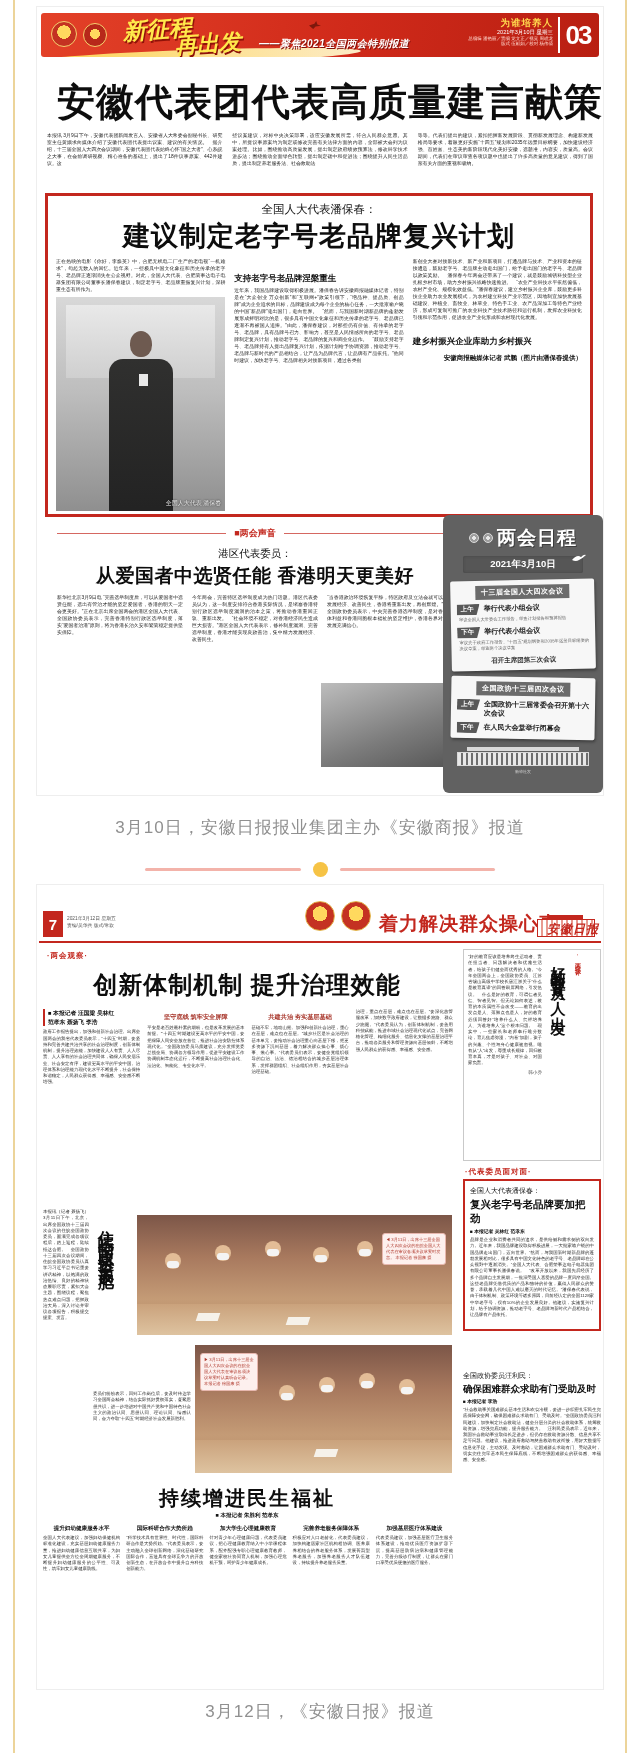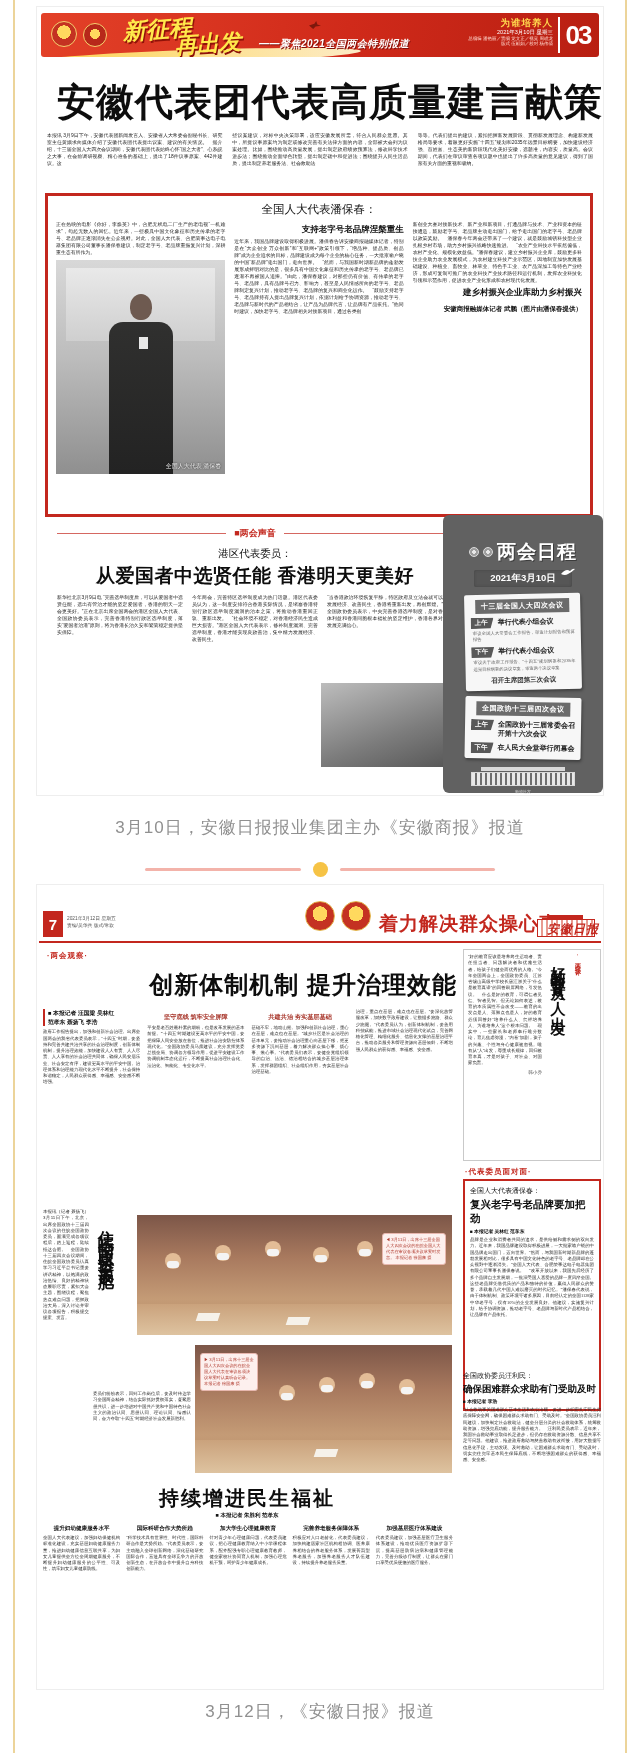--- a/index.html
+++ b/index.html
@@ -27,39 +27,39 @@
   .headline1{position:absolute;top:74px;left:0;width:100%;text-align:right;font-size:38px;font-weight:900;color:#0d0d0d;letter-spacing:1px;line-height:1.15;}
   .subhead1{position:absolute;top:105px;left:0;width:100%;text-align:center;font-size:13px;color:#222;letter-spacing:1px;}
   .lead{position:absolute;top:126px;left:10px;right:10px;height:58px;display:flex;gap:10px;overflow:hidden;}
   .smalltext{font-size:4.9px;line-height:1.42;color:#232323;text-align:justify;}
   .lead .col{flex:1;}
   .redbox1{position:absolute;top:186px;left:8px;right:10px;height:324px;border:3px solid #c3271e;padding:4px 8px;}
   .rb-kicker{text-align:center;font-size:11.5px;color:#111;margin-top:2px;}
   .rb-headline{text-align:center;font-size:27px;font-weight:900;color:#0d0d0d;letter-spacing:1px;margin-top:1px;}
   .rb-cols{display:flex;gap:9px;margin-top:5px;height:252px;overflow:hidden;}
   .rb-cols .col{flex:1;display:flex;flex-direction:column;}
-  .colhead{font-size:8.5px;font-weight:900;color:#111;text-align:right;margin:2px 0 3px;}
+  .colhead{font-size:8.5px;font-weight:900;color:#111;text-align:left;margin:14px 0 3px;}
   .portrait{margin-top:3px;flex:1;position:relative;background:linear-gradient(180deg,#d8d8d8 0%,#bdbdbd 45%,#8f8f8f 100%);overflow:hidden;}
   .portrait .screen{position:absolute;left:6%;top:4%;width:88%;height:34%;background:linear-gradient(180deg,#e9e9e9,#cfcfcf);}
   .portrait .head{position:absolute;left:50%;top:16%;width:22px;height:26px;margin-left:-11px;border-radius:50% 50% 45% 45%;background:#6e5a50;}
   .portrait .bodyfig{position:absolute;left:50%;top:29%;width:64px;height:75%;margin-left:-32px;border-radius:14px 14px 0 0;background:linear-gradient(180deg,#30302f,#222);}
   .portrait .badge{position:absolute;left:50%;top:36%;width:9px;height:12px;margin-left:-2px;background:#e8e8e8;}
   .portrait .cap{position:absolute;right:4px;bottom:3px;font-size:6px;color:#f3f3f3;text-shadow:0 0 2px #000;}
   .rb-attr{font-size:6.5px;font-weight:700;color:#111;text-align:right;margin-top:3px;}
   .voice{position:absolute;top:520px;left:20px;width:396px;height:264px;}
   .vs-head{display:flex;align-items:center;gap:8px;}
   .vs-head .ln{flex:1;height:1px;background:#c3271e;opacity:.7;}
   .vs-label{font-size:9px;font-weight:900;color:#c3271e;}
   .vs-kicker{text-align:center;font-size:10.5px;color:#111;margin-top:7px;}
   .vs-headline{text-align:center;font-size:19px;font-weight:900;color:#0d0d0d;letter-spacing:.5px;margin-top:2px;}
   .vs-cols{display:flex;gap:9px;margin-top:6px;height:172px;overflow:hidden;position:relative;}
   .vs-cols .col{flex:1;}
   .voice-photo{position:absolute;right:0;bottom:0;width:132px;height:84px;background:linear-gradient(160deg,#bdbdbd,#7c7c7c 60%,#565656);}
   
-  .sched{position:absolute;top:508px;left:406px;width:160px;height:278px;background:#616161;border-radius:6px;padding:22px;color:#fff;}
+  .sched{position:absolute;top:508px;left:406px;width:160px;height:278px;background:#616161;border-radius:6px;padding:8px;color:#fff;}
   .sc-titlerow{display:flex;align-items:center;justify-content:center;gap:4px;margin-top:2px;}
   .sc-emb{width:10px;height:10px;border-radius:50%;background:radial-gradient(circle,#e8e8e8 0 35%,#9c9c9c 36% 100%);border:1px solid #ddd;}
   .sc-title{font-size:19px;font-weight:900;letter-spacing:1px;color:#fff;text-shadow:1px 1px 0 #3c3c3c;}
   .sc-date{margin:5px auto 0;width:84%;text-align:center;font-size:9.5px;font-weight:900;background:#565656;border-radius:2px;padding:2px 0;box-shadow:inset 0 0 3px #444;position:relative;}
   .sc-date svg{position:absolute;right:-4px;top:-4px;}
   .sc-card{background:#f7f7f7;color:#2e2e2e;border-radius:2px;padding:5px 6px;margin-top:7px;box-shadow:1px 2px 3px rgba(0,0,0,.35);}
   .sc-card.c1{transform:rotate(-1.2deg);}
   .sc-card.c2{transform:rotate(1deg);}
   .sc-chead{background:#6b6b6b;color:#fff;font-size:7px;font-weight:700;padding:2px 6px;width:fit-content;margin:0 auto 3px;letter-spacing:.5px;}
   .sc-row{display:flex;align-items:flex-start;gap:4px;margin-top:4px;}
@@ -84,21 +84,21 @@
   .p2-pageno{position:absolute;left:4px;top:22px;width:20px;height:26px;background:#c3271e;color:#fff;font-size:15px;font-weight:900;display:flex;align-items:center;justify-content:center;}
   .p2-dates{position:absolute;left:28px;top:26px;font-size:4.8px;color:#555;line-height:1.5;}
   .p2-emblems{position:absolute;left:266px;top:12px;display:flex;gap:6px;}
   .p2-emblems .emblem2{width:30px;height:30px;border-radius:50%;background:radial-gradient(circle at 50% 42%,#ffd95e 0 34%,#c43222 35% 76%,#e8b83c 77% 100%);border:1px solid #e2b24a;}
   .p2-title{position:absolute;left:340px;top:22px;font-size:19px;font-weight:900;color:#c3271e;letter-spacing:1px;}
   .p2-hall{position:absolute;left:498px;top:30px;width:58px;height:18px;border:1px solid #c3271e;background:repeating-linear-gradient(90deg,#fff 0 3px,#e89a90 3px 5px);}
   .p2-hall:before{content:"";position:absolute;left:20%;top:-5px;width:60%;height:4px;background:#c3271e;}
   .p2-script{position:absolute;right:2px;top:32px;font-size:12px;font-weight:900;font-style:italic;color:#c3271e;letter-spacing:1px;}
   .label-red{font-size:7.5px;font-weight:700;color:#c3271e;letter-spacing:1px;}
   #lbl-guancha{position:absolute;top:66px;left:10px;}
-  .headline2{position:absolute;top:84px;left:0;width:420px;text-align:right;font-size:24px;font-weight:900;color:#0d0d0d;letter-spacing:1px;}
+  .headline2{position:absolute;top:84px;left:0;width:420px;text-align:center;font-size:24px;font-weight:900;color:#0d0d0d;letter-spacing:1px;}
   .p2cols{position:absolute;top:124px;left:6px;width:410px;height:196px;display:flex;gap:7px;overflow:hidden;}
   .p2cols .col{flex:1;}
   .tinytext{font-size:4.4px;line-height:1.42;color:#2a2a2a;text-align:justify;}
   .byline{font-size:5.8px;font-weight:700;color:#111;line-height:1.5;border-left:2px solid #c3271e;padding-left:3px;margin-bottom:3px;}
   .minihead{font-size:6.2px;font-weight:900;color:#a8352a;text-align:center;margin:4px 0 3px;}
   .colA{position:absolute;left:6px;top:324px;width:46px;height:276px;overflow:hidden;}
   .vert-headline{position:absolute;left:58px;top:332px;height:170px;writing-mode:vertical-rl;font-size:16px;font-weight:900;color:#0d0d0d;letter-spacing:5px;}
   .colC{position:absolute;left:56px;top:506px;width:98px;height:94px;overflow:hidden;}
   .photo{position:absolute;background:linear-gradient(180deg,#7c5648 0%,#a8795e 35%,#c49b76 70%,#b58a66 100%);overflow:hidden;}
   #photo1{left:100px;top:330px;width:315px;height:120px;}
@@ -113,21 +113,21 @@
   .bottomcols{position:absolute;top:640px;left:6px;width:410px;height:160px;display:flex;gap:6px;overflow:hidden;}
   .bottomcols .col{flex:1;}
   .bc-head{font-size:5.6px;font-weight:900;color:#111;text-align:center;margin-bottom:2px;}
   
   .kuaiping{position:absolute;left:426px;top:64px;width:138px;height:212px;border:1px solid #c9c9c9;padding:4px;display:flex;gap:4px;}
   .kp-text{width:74px;overflow:hidden;}
   .kp-headline{writing-mode:vertical-rl;font-size:15px;font-weight:900;color:#0d0d0d;letter-spacing:4px;height:100%;margin:0 2px;}
   .kp-label{writing-mode:vertical-rl;font-size:6px;font-weight:700;color:#c3271e;letter-spacing:2px;}
   .kp-author{font-size:4.6px;color:#444;margin-top:3px;text-align:right;}
   #lbl-face{position:absolute;left:428px;top:282px;}
-  .redbox2{position:absolute;left:426px;top:294px;width:138px;height:232px;border:2px solid #c3271e;padding:4px 5px;overflow:hidden;font-family:Liberation Serif, serif;}
+  .redbox2{position:absolute;left:426px;top:294px;width:138px;height:152px;border:2px solid #c3271e;padding:4px 5px;overflow:hidden;}
   .rb2-kicker{font-size:7px;color:#111;margin-top:1px;}
   .rb2-headline{font-size:10.5px;font-weight:900;color:#0d0d0d;margin:2px 0;}
   .byline2{font-size:4.8px;font-weight:700;color:#111;margin:2px 0 3px;}
   .box3{position:absolute;left:426px;top:486px;width:138px;height:316px;overflow:hidden;}
   .b3-kicker{font-size:7px;color:#111;}
   .b3-headline{font-size:9.5px;font-weight:900;color:#0d0d0d;margin:2px 0;}
 </style>
 </head>
 <body>
 
@@ -156,20 +156,21 @@
 
     <div class="headline1">安徽代表团代表高质量建言献策</div>
     <div class="lead">
       <div class="col smalltext">本报讯 3月9日下午，安徽代表团新闻发言人、安徽省人大常委会副秘书长、研究室主任黄娥求向媒体介绍了安徽代表团代表提出议案、建议的有关情况。　据介绍，十三届全国人大四次会议期间，安徽代表团代表始终心怀“国之大者”、心系皖之大事，在会前调研视察、精心准备的基础上，提出了18件议事原案、442件建议。这</div>
       <div class="col smalltext">些议案建议，对标中央决策部署，适应安徽发展所需，符合人民群众意愿。其中，所提议事原案均为制定或修改完善有关法律方面的内容，全部被大会列为议案处理。比如，围绕推动高质量发展，提出制定政府绩效预算法，修改科学技术进步法；围绕推动全面绿色转型，提出制定碳中和促进法；围绕提升人民生活品质，提出制定养老服务法、社会救助法</div>
       <div class="col smalltext">等等。代表们提出的建议，紧扣把握新发展阶段、贯彻新发展理念、构建新发展格局等要求，着眼更好实施“十四五”规划和2035年远景目标纲要，加快建设经济强、百姓富、生态美的新阶段现代化美好安徽，选题准，内容实，质量高。会议期间，代表们在审议审查各项议题中也提出了许多高质量的意见建议，得到了国家有关方面的重视和吸纳。</div>
     </div>
 
     <div class="redbox1">
       <div class="rb-kicker">全国人大代表潘保春：</div>
+      <div class="rb-headline">建议制定老字号老品牌复兴计划</div>
       <div class="rb-cols">
         <div class="col">
           <div class="smalltext">正在热映的电影《你好，李焕英》中，合肥无线电二厂生产的老电视“一机难求”，勾起无数人的回忆。近年来，一些极具中国文化象征和历史传承的老字号、老品牌正逐渐消失在公众视野。对此，全国人大代表、合肥荣事达电子电器集团有限公司董事长潘保春建议，制定老字号、老品牌重振复兴计划，深耕重生态有所作为。</div>
           <div class="portrait">
             <div class="screen"></div>
             <div class="bodyfig"></div>
             <div class="head"></div>
             <div class="badge"></div>
             <div class="cap">全国人大代表 潘保春</div>
           </div>

